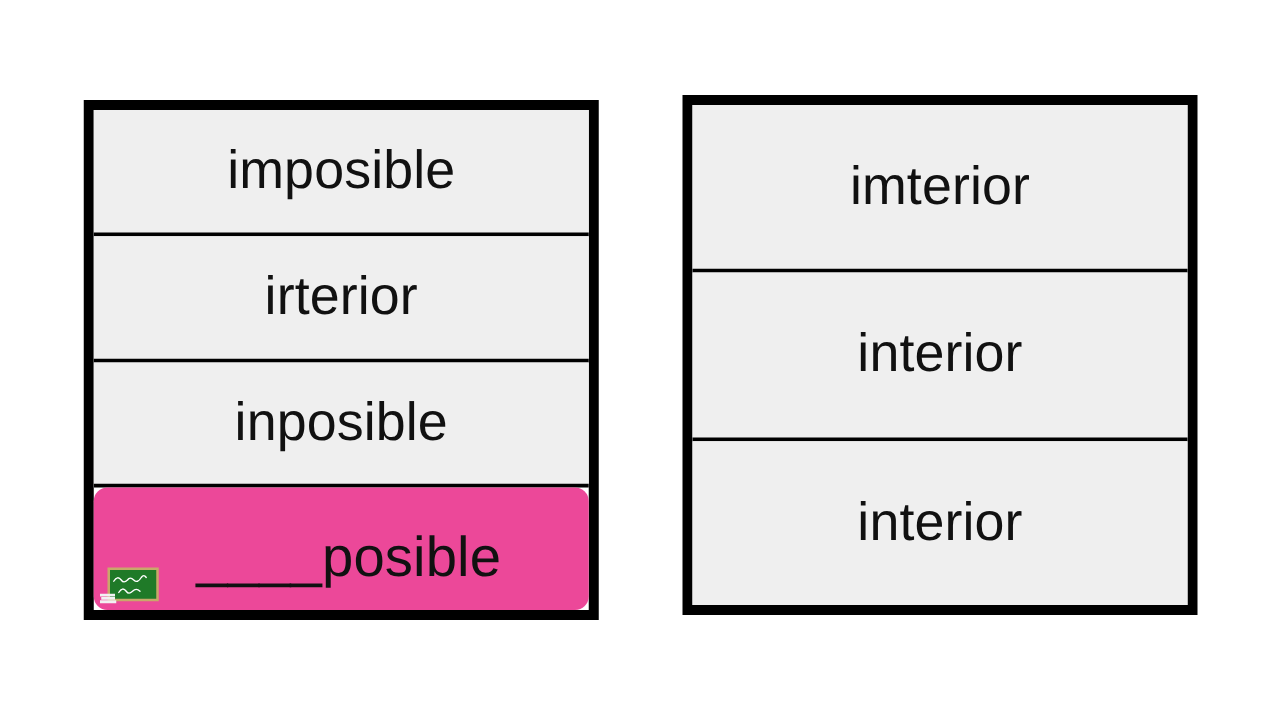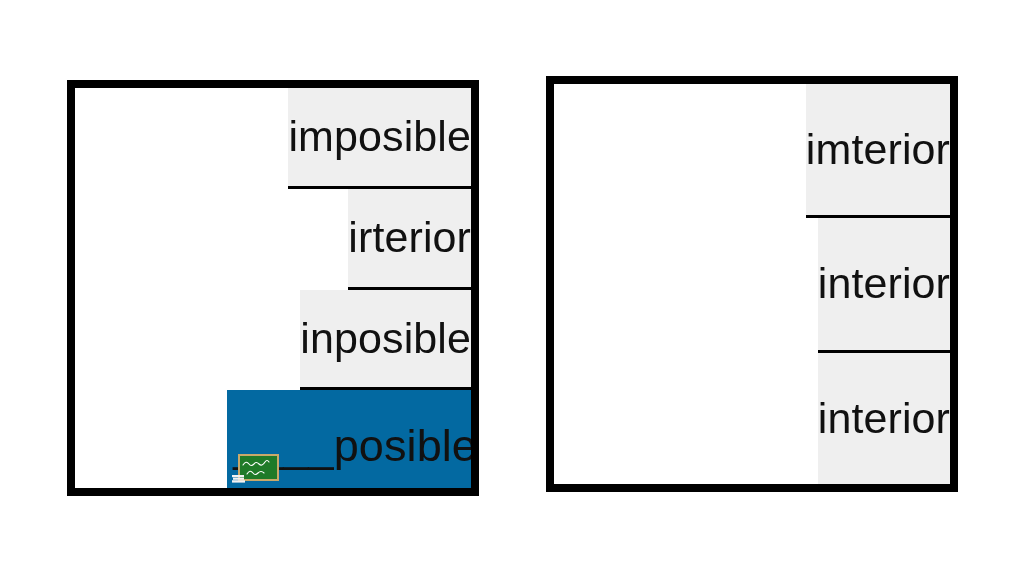--- a/index.html
+++ b/index.html
@@ -24,21 +24,20 @@
   }
 
   
   .card {
     position: absolute;
     box-sizing: border-box;
     border: 8px solid #000000;
     background: #ffffff;
     display: flex;
     flex-direction: column;
-    align-items: flex-end;
   }
   .card-1 {
     left: 67px;
     top: 80px;
     width: 412px;
     height: 416px;
   }
   .card-2 {
     left: 546px;
     top: 76px;
@@ -55,21 +54,22 @@
     justify-content: center;
     background: #efefef;
     border-bottom: 3px solid #000000;
     box-sizing: border-box;
     overflow: hidden;
   }
   .row:last-child {
     border-bottom: none;
   }
   .row.answer-row {
-    background: #0369a1;
+    background: #ec4899;
+    border-radius: 11px;
   }
 
   .word {
     font-size: 43px;
     line-height: 1;
     color: #111111;
     letter-spacing: 0.1px;
     white-space: nowrap;
     display: block;
     text-align: center;

